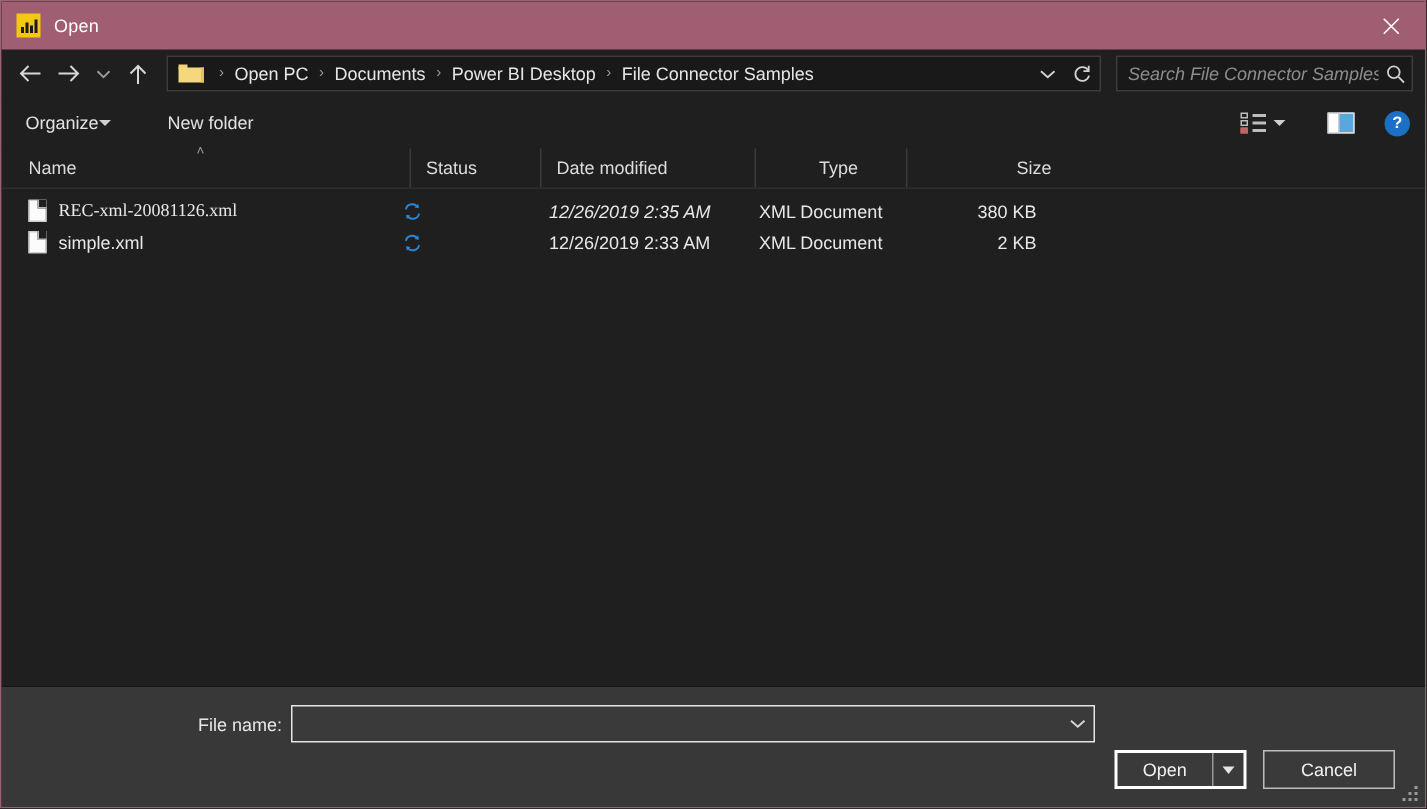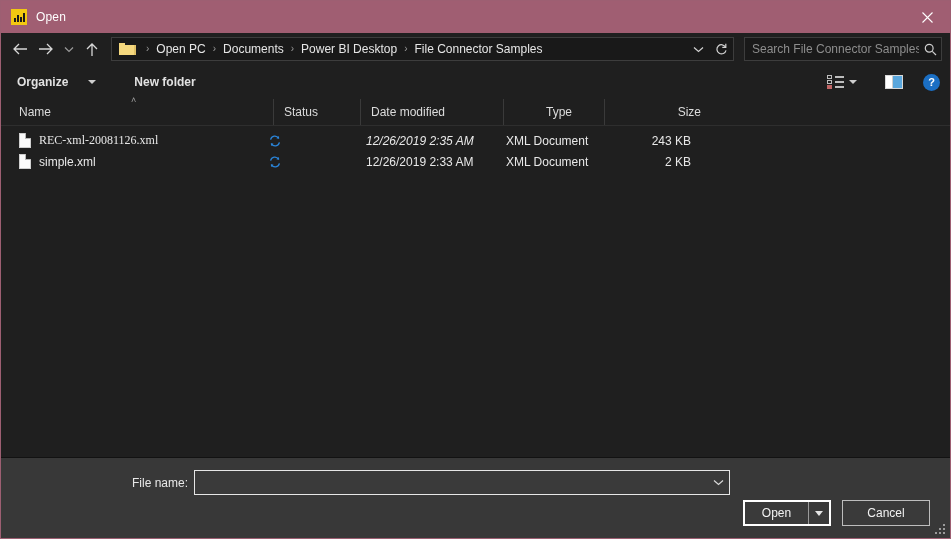--- a/index.html
+++ b/index.html
@@ -157,20 +157,21 @@
     box-sizing: border-box;
     flex: none;
   }
   .searchbox .ph {
     flex: 1;
     color: #8d8d8d;
     font-size: 12px;
     padding-left: 7px;
     white-space: nowrap;
     overflow: hidden;
+    font-style: italic;
   }
   .search-icon {
     width: 22px;
     display: flex;
     align-items: center;
     justify-content: center;
     color: #cfcfcf;
   }
 
   
@@ -180,23 +181,22 @@
     background: #1f1f1f;
     display: flex;
     align-items: center;
     padding: 0 10px 0 14px;
   }
   .tb-item {
     color: #e2e2e2;
     font-size: 12px;
     display: flex;
     align-items: center;
-    gap: 20px;
+    gap: 0;
     padding: 4px 8px;
-    font-weight: bold;
   }
   .tb-item.first { padding-left: 2px; }
   .tb-spacer { flex: 1 1 auto; }
   .caret-down {
     width: 0; height: 0;
     border-left: 4px solid transparent;
     border-right: 4px solid transparent;
     border-top: 4px solid #cfcfcf;
   }
   .tb-icon-btn {
@@ -571,21 +571,21 @@
           <svg width="12" height="12" viewBox="0 0 12 12" aria-hidden="true">
             <path d="M1.6 4.6 A4.3 4.3 0 0 1 9.6 3.4" stroke="currentColor" stroke-width="1.3" fill="none"></path>
             <path d="M10.4 7.4 A4.3 4.3 0 0 1 2.4 8.6" stroke="currentColor" stroke-width="1.3" fill="none"></path>
             <path d="M9.9 0.9 L10.2 3.8 L7.4 3.3 Z" fill="currentColor"></path>
             <path d="M2.1 11.1 L1.8 8.2 L4.6 8.7 Z" fill="currentColor"></path>
           </svg>
         </span>
       </div>
       <div class="cell date" style="width:140px;font-style:italic;">12/26/2019 2:35 AM</div>
       <div class="cell type" style="width:120px;">XML Document</div>
-      <div class="cell size" style="width:85px;">243 KB</div>
+      <div class="cell size" style="width:85px;">380 KB</div>
     </div>
 
     <div class="row">
       <div class="cell name" style="width:262px;">
         <span class="doc-icon"></span>
         <span>simple.xml</span>
       </div>
       <div class="cell status" style="width:97px;">
         <span class="sync-icon">
           <svg width="12" height="12" viewBox="0 0 12 12" aria-hidden="true">

